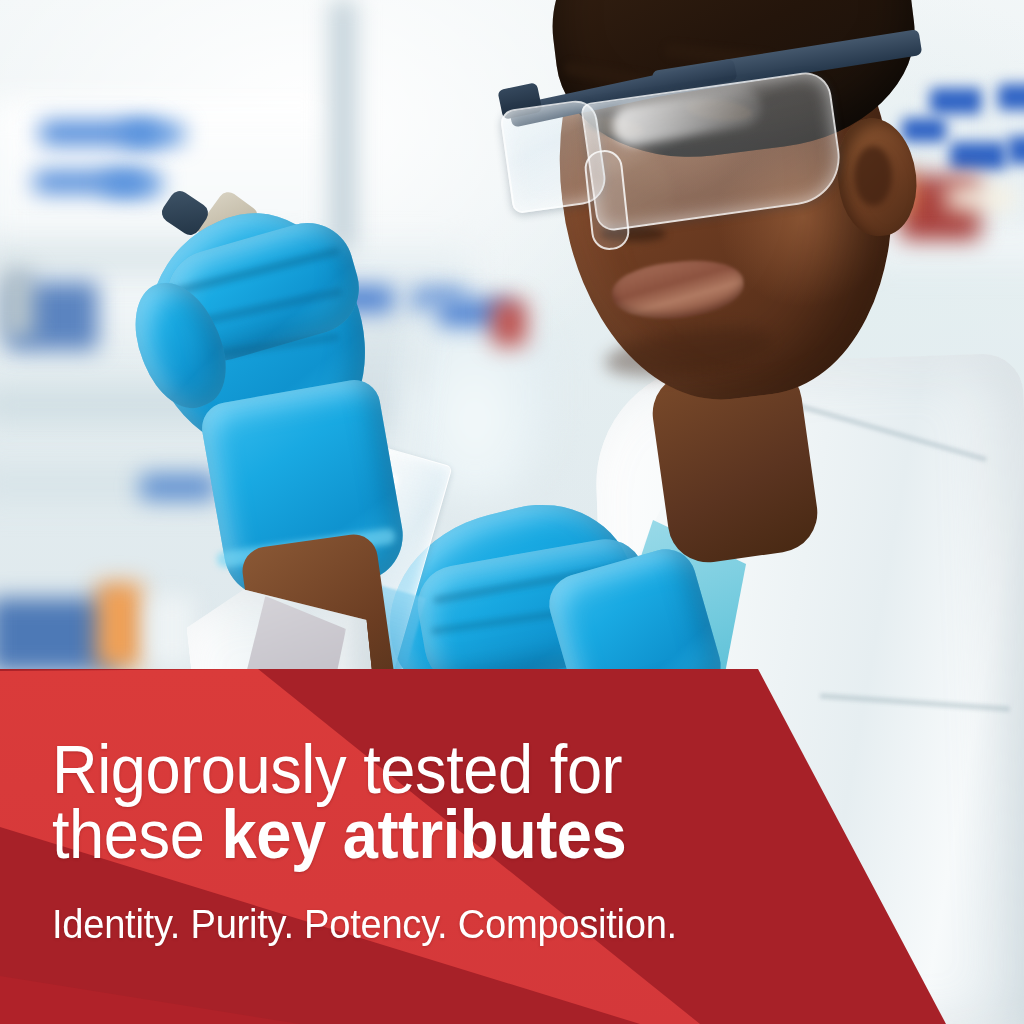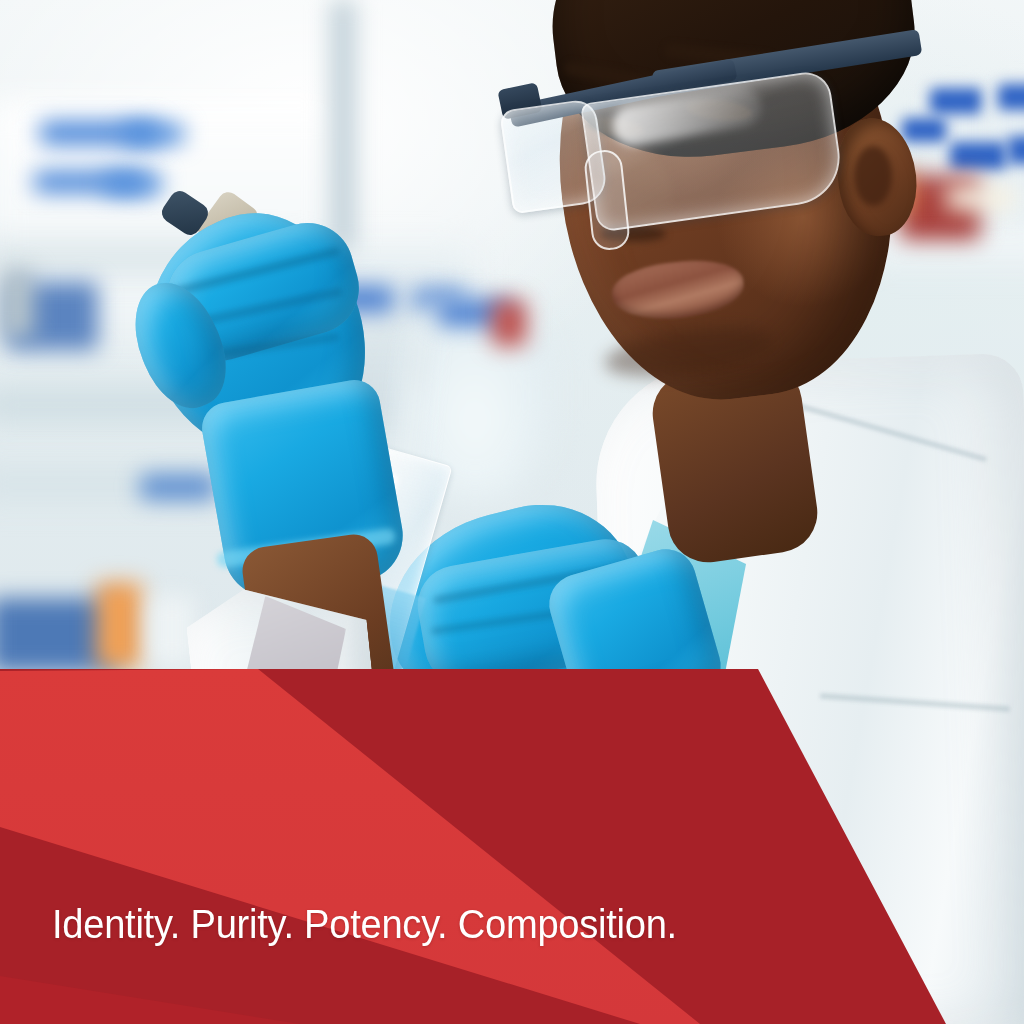--- a/index.html
+++ b/index.html
@@ -273,16 +273,20 @@
                 clip-path:polygon(28% 0,100% 22%,78% 100%,0 84%);filter:blur(1px);"></div>
   </div>
 
   <div id="banner">
     <div class="wedge"></div>
     <div class="wedge2"></div>
     <div class="wedgeLower"></div>
   </div>
 
   <div id="banner-text">
+    <div class="headline">
+      <span class="hl-line">Rigorously tested for</span>
+      <span class="hl-line"><span>these </span><b>key attributes</b></span>
+    </div>
     <div class="subline">Identity. Purity. Potency. Composition.</div>
   </div>
 
 </div>
 
 </body></html>

